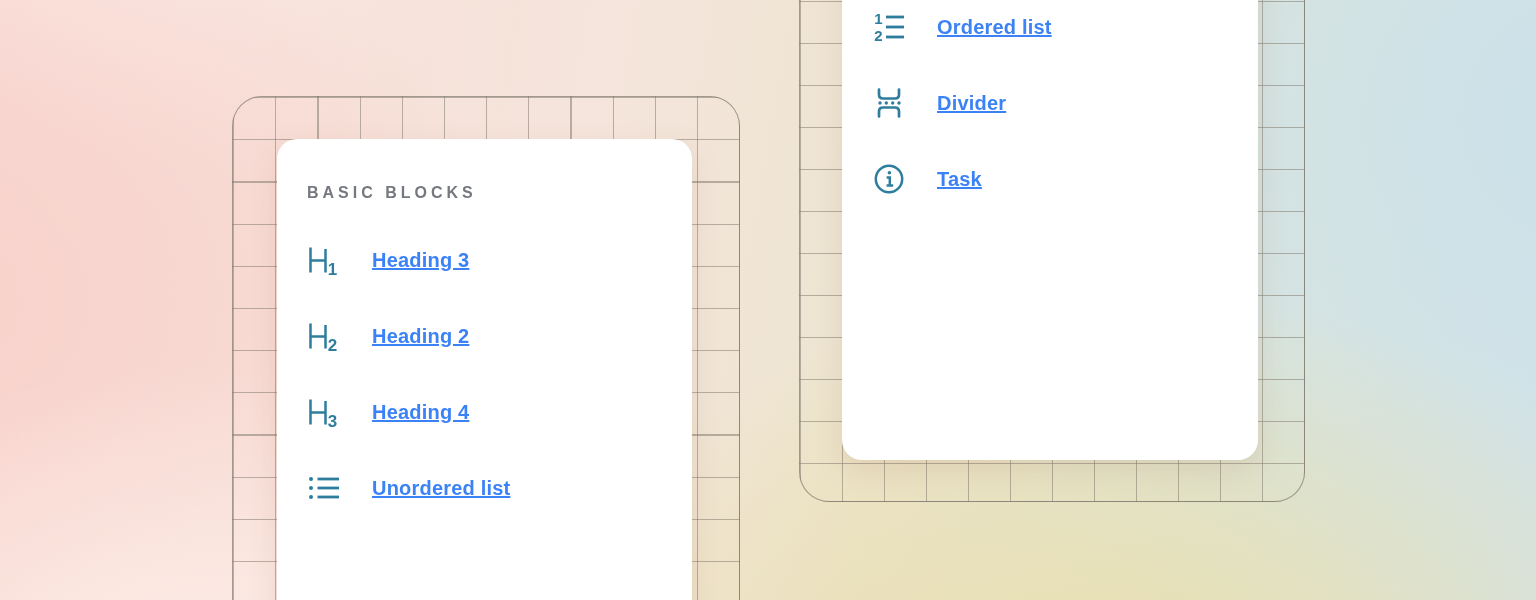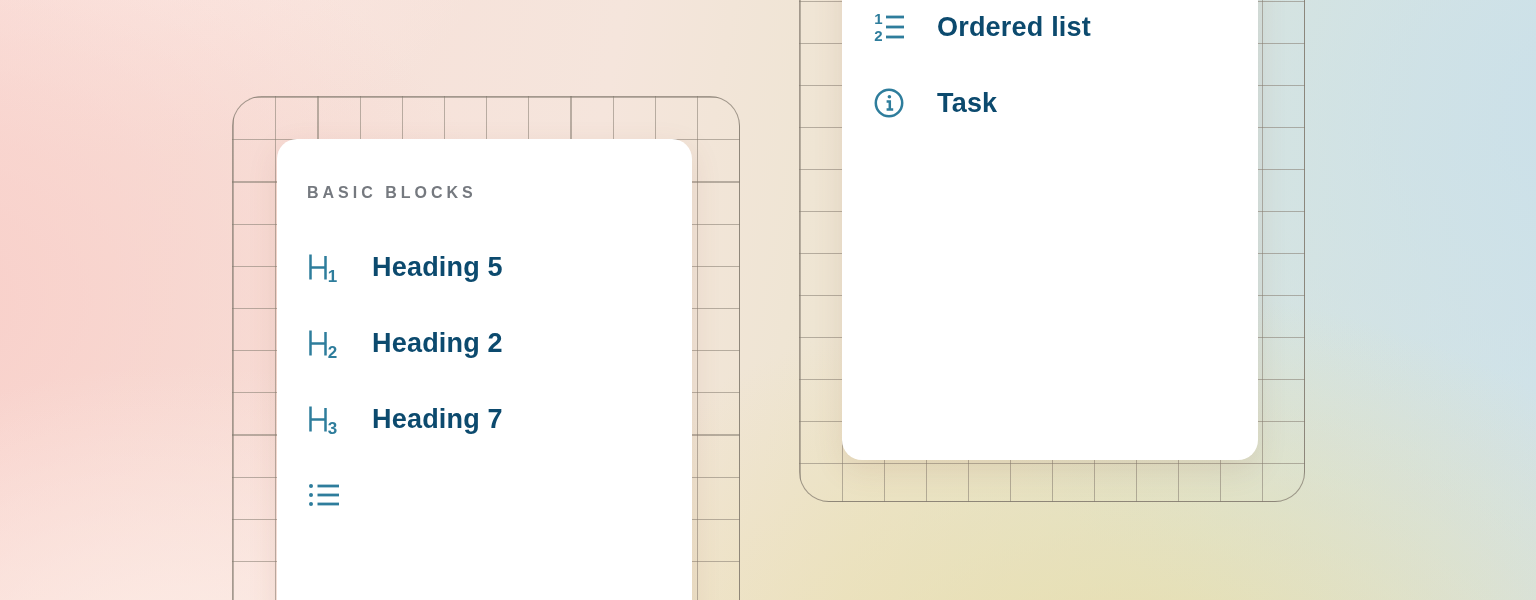--- a/index.html
+++ b/index.html
@@ -26,26 +26,26 @@
   .grid-right{left:799px;top:-84px;width:504px;height:584px;--cell:42px;}
   .card{
     position:absolute;background:#ffffff;border-radius:20px;
     box-shadow:0 10px 30px rgba(150,85,60,.13);
     box-sizing:border-box;padding:0 30px;
   }
   .card-left{left:277px;top:139px;width:415px;height:500px;}
   .card-right{left:842px;top:-125px;width:416px;height:585px;}
   .card-right .menu{padding-top:114px;}
   .section-label{
-    margin-top:38px;height:32px;margin-bottom:20px;
+    margin-top:38px;height:32px;margin-bottom:13px;
     display:flex;align-items:center;
     font-size:16px;font-weight:700;letter-spacing:4px;color:#75797f;
   }
   .menu-item{display:flex;align-items:center;height:76px;cursor:pointer;}
-  .menu-item .label{margin-left:31px;font-size:27px;font-weight:700;color:#0c4a6e;letter-spacing:.2px;}
+  .menu-item .label{margin-left:31px;font-size:20px;font-weight:700;color:#3b82f6;letter-spacing:.2px;text-decoration:underline;}
   .icon{width:34px;height:34px;flex:0 0 34px;}
   .icon .s{fill:none;stroke:#2e7d9c;stroke-width:2.8;}
   .icon .st{fill:none;stroke:#2e7d9c;stroke-width:2.5;}
   .icon .sr{fill:none;stroke:#2e7d9c;stroke-width:2.7;stroke-linecap:round;stroke-linejoin:round;}
   .icon .f{fill:#2e7d9c;stroke:none;}
   .icon text{fill:#2e7d9c;stroke:none;font-family:"Liberation Sans",sans-serif;font-weight:700;text-anchor:middle;}
 </style>
 </head>
 <body>
 
@@ -57,68 +57,80 @@
   <div class="card card-left">
     <div class="section-label">BASIC BLOCKS</div>
     <div class="menu">
 
 
       <div class="menu-item">
         <svg class="icon" viewBox="0 0 34 34" aria-hidden="true">
           <path class="st" d="M3.5 4.5 V29.5 M3.5 17.5 H18.5 M18.5 6 V29.5"></path>
           <text x="25.5" y="32" font-size="17">1</text>
         </svg>
-        <span class="label">Heading 5</span>
+        <span class="label">Heading 3</span>
       </div>
 
       <div class="menu-item">
         <svg class="icon" viewBox="0 0 34 34" aria-hidden="true">
           <path class="st" d="M3.5 4.5 V29.5 M3.5 17.5 H18.5 M18.5 6 V29.5"></path>
           <text x="25.5" y="32" font-size="17">2</text>
         </svg>
         <span class="label">Heading 2</span>
       </div>
 
       <div class="menu-item">
         <svg class="icon" viewBox="0 0 34 34" aria-hidden="true">
           <path class="st" d="M3.5 4.5 V29.5 M3.5 17.5 H18.5 M18.5 6 V29.5"></path>
           <text x="25.5" y="32" font-size="17">3</text>
         </svg>
-        <span class="label">Heading 7</span>
+        <span class="label">Heading 4</span>
       </div>
 
       <div class="menu-item">
         <svg class="icon" viewBox="0 0 34 34" aria-hidden="true">
           <circle class="f" cx="4" cy="8" r="2"></circle>
           <circle class="f" cx="4" cy="17" r="2"></circle>
           <circle class="f" cx="4" cy="26" r="2"></circle>
           <line class="s" x1="10.5" y1="8" x2="32" y2="8"></line>
           <line class="s" x1="10.5" y1="17" x2="32" y2="17"></line>
           <line class="s" x1="10.5" y1="26" x2="32" y2="26"></line>
         </svg>
+        <span class="label">Unordered list</span>
       </div>
 
     </div>
   </div>
 
   <div class="card card-right">
     <div class="menu">
 
       <div class="menu-item">
         <svg class="icon" viewBox="0 0 34 34" aria-hidden="true">
           <line class="s" x1="14" y1="7" x2="32" y2="7"></line>
           <line class="s" x1="14" y1="17" x2="32" y2="17"></line>
           <line class="s" x1="14" y1="27" x2="32" y2="27"></line>
           <text x="6.5" y="13.5" font-size="15">1</text>
           <text x="6.5" y="31" font-size="15">2</text>
         </svg>
         <span class="label">Ordered list</span>
       </div>
 
 
+      <div class="menu-item">
+        <svg class="icon" viewBox="0 0 34 34" aria-hidden="true">
+          <path class="sr" d="M7 3.5 V8.5 Q7 12.5 11 12.5 H23 Q27 12.5 27 8.5 V3.5"></path>
+          <path class="sr" d="M7 30.5 V25.5 Q7 21.5 11 21.5 H23 Q27 21.5 27 25.5 V30.5"></path>
+          <circle class="f" cx="8" cy="17" r="1.7"></circle>
+          <circle class="f" cx="14.3" cy="17" r="1.7"></circle>
+          <circle class="f" cx="20.7" cy="17" r="1.7"></circle>
+          <circle class="f" cx="27" cy="17" r="1.7"></circle>
+        </svg>
+        <span class="label">Divider</span>
+      </div>
 
       <div class="menu-item">
         <svg class="icon" viewBox="0 0 34 34" aria-hidden="true">
           <circle class="st" cx="17" cy="17" r="13.2"></circle>
           <circle class="f" cx="17.4" cy="10.8" r="1.8"></circle>
           <path class="st" d="M14.6 15.4 H17.8 V23.4 M14.6 23.4 H21.2"></path>
         </svg>
         <span class="label">Task</span>
       </div>
 

